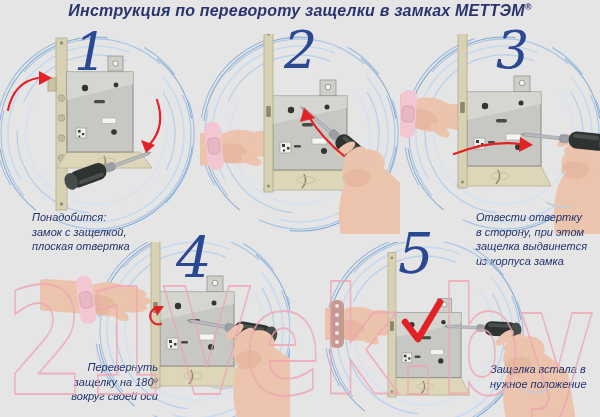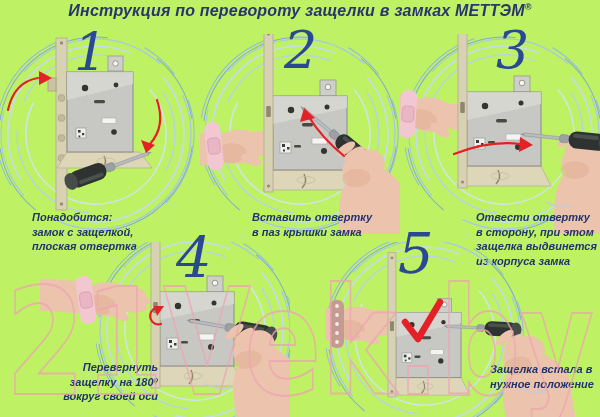--- a/index.html
+++ b/index.html
@@ -1,37 +1,37 @@
 <!DOCTYPE html>
 <html><head>
 <meta charset="utf-8">
 <style>
   html,body{margin:0;padding:0;background:#fff;}
-  .canvas{position:relative;width:600px;height:417px;background:#bef264;overflow:hidden;
+  .canvas{position:relative;width:600px;height:417px;background:#e5e5e5;overflow:hidden;
           font-family:"Liberation Sans",sans-serif;}
   .title{position:absolute;top:2px;left:0;width:600px;text-align:center;
          font-style:italic;font-weight:bold;font-size:16px;color:#2a3570;letter-spacing:.2px;z-index:25;}
   .title sup{font-size:9px;}
   .step{position:absolute;z-index:1;}
   .s1{left:0;top:24px;width:200px;height:238px;}
   .s2{left:200px;top:24px;width:200px;height:238px;}
   .s3{left:400px;top:24px;width:200px;height:238px;}
   .s4{left:0;top:228px;width:300px;height:189px;}
   .s5{left:300px;top:228px;width:300px;height:189px;}
   .art{position:absolute;z-index:1;}
   .s1 .art,.s2 .art,.s3 .art{left:0;top:10px;width:200px;height:200px;}
   .s4 .art{left:40px;top:14px;width:250px;height:175px;}
   .s5 .art{left:25px;top:14px;width:250px;height:175px;}
   .num{position:absolute;font-family:"DejaVu Serif",serif;font-style:italic;
        color:#2b4892;z-index:6;line-height:1;}
   .s1 .num,.s2 .num,.s3 .num{font-size:52px;}
   .s4 .num,.s5 .num{font-size:56px;}
   .n1{left:74px;top:2px;} .n2{left:84px;top:0;} .n3{left:96px;top:0;}
   .n4{left:176px;top:2px;} .n5{left:98px;top:-2px;}
-  .caption{position:absolute;font-style:italic;font-weight:bold;font-size:11px;
+  .caption{position:absolute;font-style:italic;font-weight:normal;font-size:11px;
            line-height:1.32;color:#22346f;white-space:pre-line;z-index:20;}
   .c1{left:32px;top:186px;width:156px;}
   .c2{left:52px;top:186px;width:156px;}
   .c3{left:76px;top:186px;width:126px;}
   .c4{left:12px;top:132px;width:146px;text-align:right;}
   .c5{left:190px;top:134px;width:114px;}
   .watermark{position:absolute;left:0;top:258px;width:600px;height:159px;z-index:30;pointer-events:none;}
   .defs{position:absolute;width:0;height:0;}
 </style>
 </head>
@@ -158,22 +158,20 @@
       <use href="#g-watch" transform="translate(14,112) rotate(-6)"></use>
       <use href="#g-lockH" transform="translate(64,16)"></use>
       <use href="#g-driver" transform="translate(100,72) rotate(40)"></use>
       <use href="#g-handR" transform="translate(155,128) rotate(-5)"></use>
       <g stroke="#e32227" fill="none" stroke-width="2.2" stroke-linecap="round">
         <path d="M144,122 Q122,104 109,83"></path>
           <polygon points="104,74 100,88 115,84" fill="#e32227" stroke="none"></polygon>
       </g>
     </svg>
     <div class="num n2">2</div>
-    <div class="caption c2">Вставить отвертку
-в паз крышки замка</div>
   </section>
 
   <section class="step s3">
     <svg class="art" viewBox="0 0 200 200">
       <use href="#g-swirl" transform="translate(4,0)"></use>
       <use href="#g-handL" transform="translate(40,82) rotate(8)"></use>
       <use href="#g-watch" transform="translate(8,80) rotate(4)"></use>
       <use href="#g-lockH" transform="translate(58,12)"></use>
       <use href="#g-handR" transform="translate(175,120)"></use>
       <path d="M146,168 q12,7 26,4" fill="none" stroke="#c8ccd2" stroke-width="2"></path>

